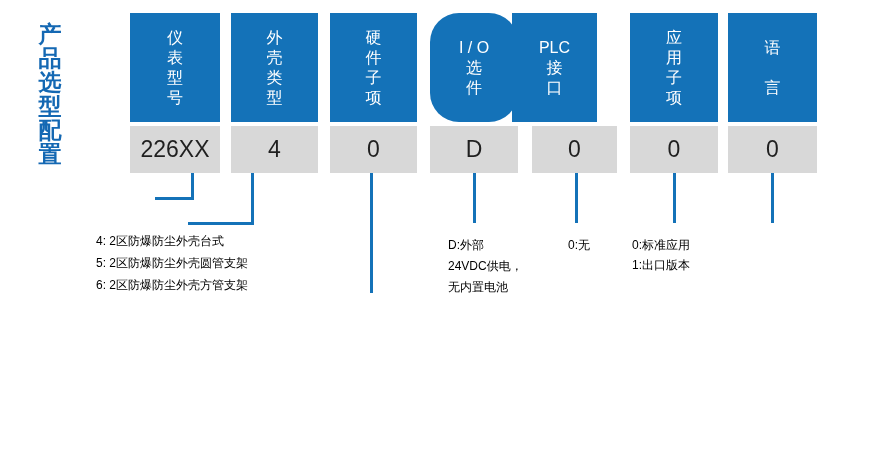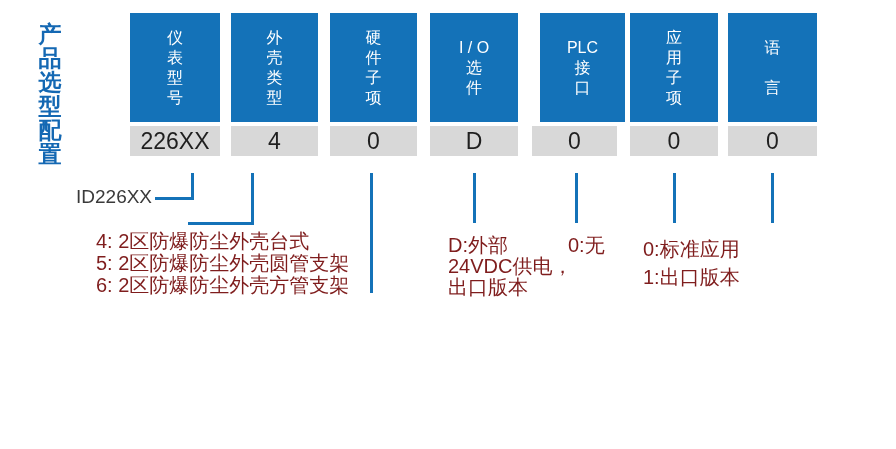--- a/index.html
+++ b/index.html
@@ -11,28 +11,28 @@
     position:absolute;left:35px;top:22px;width:30px;
     font-size:23px;font-weight:bold;color:#1468b3;
     line-height:24px;text-align:center;white-space:pre-line;
   }
   .hdr{
     position:absolute;top:13px;height:109px;background:#1472b8;color:#ffffff;
     display:flex;align-items:center;justify-content:center;text-align:center;
     font-size:16px;line-height:20px;white-space:pre-line;
   }
   .val{
-    position:absolute;top:126px;height:30px;background:#d8d8d8;color:#1f1f1f;
+    position:absolute;top:126px;height:47px;background:#d8d8d8;color:#1f1f1f;
     display:flex;align-items:center;justify-content:center;font-size:23px;
   }
   .vline{position:absolute;width:3px;background:#1472b8;}
   .elbow{position:absolute;border-right:3px solid #1472b8;border-bottom:3px solid #1472b8;}
-  .note{position:absolute;font-size:20px;line-height:22px;color:#7f1d1d;white-space:pre;}
+  .note{position:absolute;font-size:12px;line-height:22px;color:#000000;white-space:pre;}
   .note.tight{line-height:21px;}
-  .note.short{line-height:28px;margin-left:11px;}
+  .note.short{line-height:20px;}
   .model-prefix{position:absolute;font-size:19px;color:#3a3a3a;white-space:pre;}
 </style>
 </head>
 <body>
 
 <div class="canvas">
 
   <div class="vtitle">产
 品
 选
@@ -51,26 +51,26 @@
 类
 型</div>
   <div class="val" style="left:231px;width:87px;">4</div>
 
   <div class="hdr" style="left:330px;width:87px;">硬
 件
 子
 项</div>
   <div class="val" style="left:330px;width:87px;">0</div>
 
-  <div class="hdr" style="left:430px;width:88px;">I / O
+  <div class="hdr" style="left:430px;width:88px;border-radius:29px;">I / O
 选
 件</div>
   <div class="val" style="left:430px;width:88px;">D</div>
 
-  <div class="hdr" style="left:540px;width:85px;">PLC
+  <div class="hdr" style="left:512px;width:85px;">PLC
 接
 口</div>
   <div class="val" style="left:532px;width:85px;">0</div>
 
   <div class="hdr" style="left:630px;width:88px;">应
 用
 子
 项</div>
   <div class="val" style="left:630px;width:88px;">0</div>
 
@@ -80,30 +80,29 @@
   <div class="val" style="left:728px;width:89px;">0</div>
 
   <div class="elbow" style="left:155px;top:173px;width:36px;height:24px;"></div>
   <div class="elbow" style="left:188px;top:173px;width:63px;height:49px;"></div>
   <div class="vline" style="left:370px;top:173px;height:120px;"></div>
   <div class="vline" style="left:473px;top:173px;height:50px;"></div>
   <div class="vline" style="left:575px;top:173px;height:50px;"></div>
   <div class="vline" style="left:673px;top:173px;height:50px;"></div>
   <div class="vline" style="left:771px;top:173px;height:50px;"></div>
 
-  <div class="model-prefix" style="left:76px;top:186px;">ID226XX</div>
 
   <div class="note" style="left:96px;top:230px;">4: 2区防爆防尘外壳台式
 5: 2区防爆防尘外壳圆管支架
 6: 2区防爆防尘外壳方管支架</div>
 
 
   <div class="note tight" style="left:448px;top:235px;">D:外部
 24VDC供电，
-出口版本</div>
+无内置电池</div>
 
   <div class="note tight" style="left:560px;top:235px;margin-left:8px;">0:无</div>
 
   <div class="note short" style="left:632px;top:235px;">0:标准应用
 1:出口版本</div>
 
 
 </div>
 
 </body></html>

